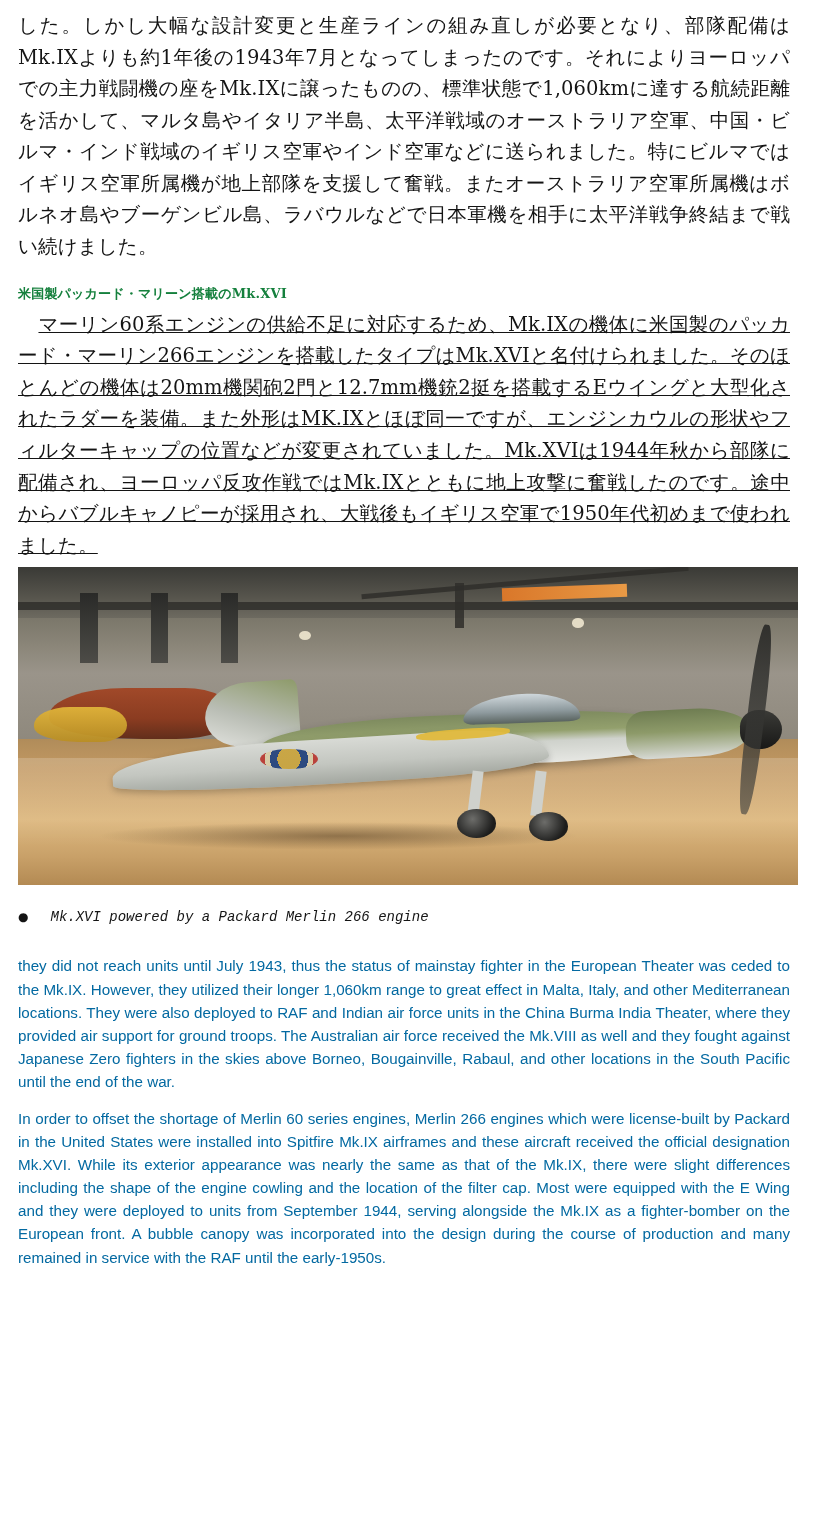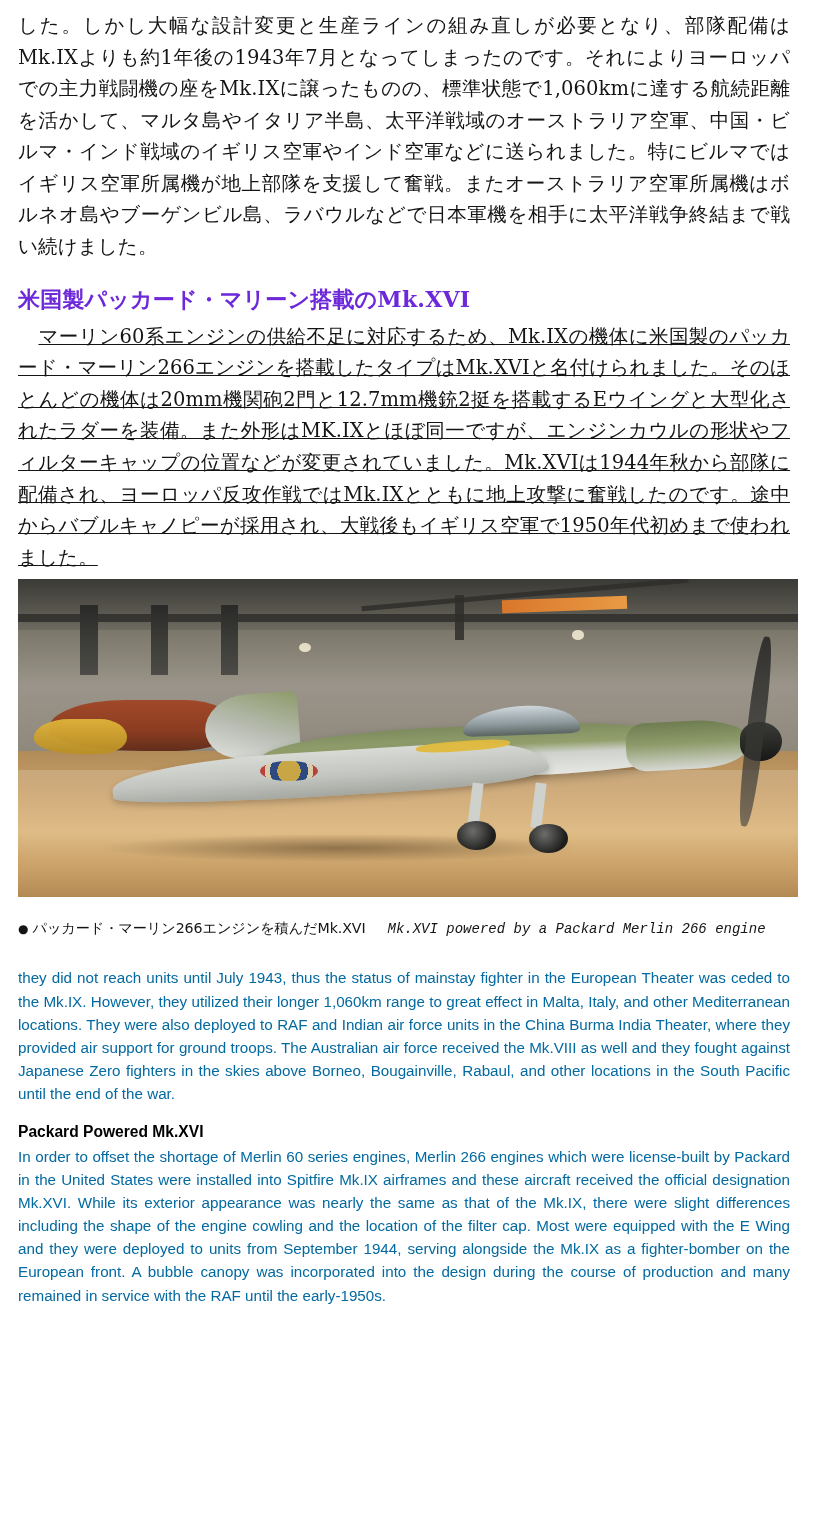--- a/index.html
+++ b/index.html
@@ -32,22 +32,22 @@
     text-justify: inter-character;
     letter-spacing: 0.1px;
     color: #141414;
     margin: 0 0 6px 0;
   }
   .jp-para.indent { text-indent: 1.05em; text-decoration: underline; }
 
   .jp-heading {
     font-family: "DejaVu Serif", "Liberation Serif", serif;
     font-weight: bold;
-    font-size: 22px;
-    color: #6d28d9;
+    font-size: 13px;
+    color: #15803d;
     margin: 22px 0 6px 0;
     letter-spacing: 0.2px;
   }
 
   
   .figure {
     margin: 26px 0 0 0;
     width: 780px;
   }
   .photo {
@@ -250,24 +250,22 @@
       <div class="sp-nose"></div>
       <div class="sp-spinner"></div>
       <div class="sp-prop"></div>
       <div class="sp-gear1"></div>
       <div class="sp-gear2"></div>
       <div class="sp-tire1"></div>
       <div class="sp-tire2"></div>
     </div>
     <figcaption class="caption">
       <span class="bullet">●</span>
-      <span class="jp">パッカード・マーリン266エンジンを積んだMk.XVI</span>
       <span class="en">Mk.XVI powered by a Packard Merlin 266 engine</span>
     </figcaption>
   </figure>
 
   <div class="en-block">
     <p class="en-para">they did not reach units until July 1943, thus the status of mainstay fighter in the European Theater was ceded to the Mk.IX. However, they utilized their longer 1,060km range to great effect in Malta, Italy, and other Mediterranean locations. They were also deployed to RAF and Indian air force units in the China Burma India Theater, where they provided air support for ground troops. The Australian air force received the Mk.VIII as well and they fought against Japanese Zero fighters in the skies above Borneo, Bougainville, Rabaul, and other locations in the South Pacific until the end of the war.</p>
-    <h3 class="en-heading">Packard Powered Mk.XVI</h3>
     <p class="en-para">In order to offset the shortage of Merlin 60 series engines, Merlin 266 engines which were license-built by Packard in the United States were installed into Spitfire Mk.IX airframes and these aircraft received the official designation Mk.XVI. While its exterior appearance was nearly the same as that of the Mk.IX, there were slight differences including the shape of the engine cowling and the location of the filter cap. Most were equipped with the E Wing and they were deployed to units from September 1944, serving alongside the Mk.IX as a fighter-bomber on the European front. A bubble canopy was incorporated into the design during the course of production and many remained in service with the RAF until the early-1950s.</p>
   </div>
 
 </div>
 
 </body></html>

